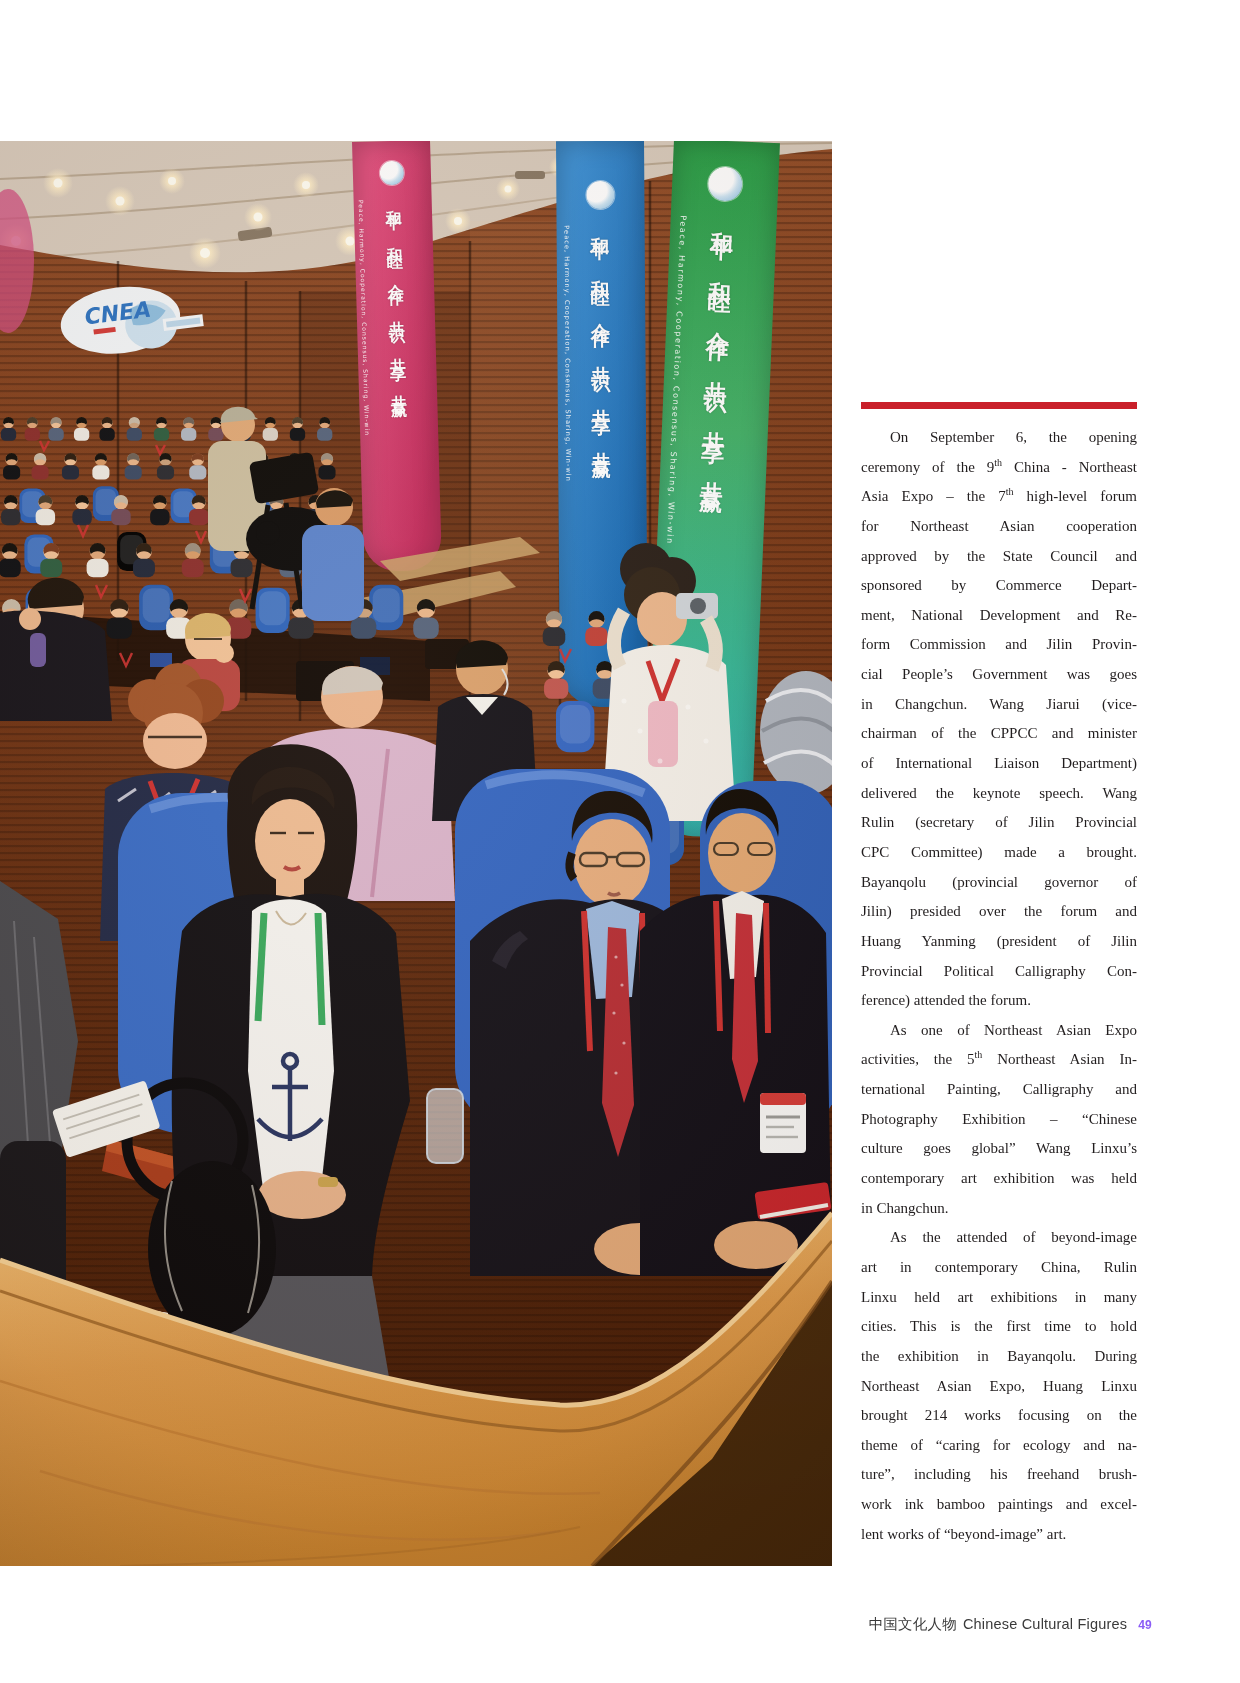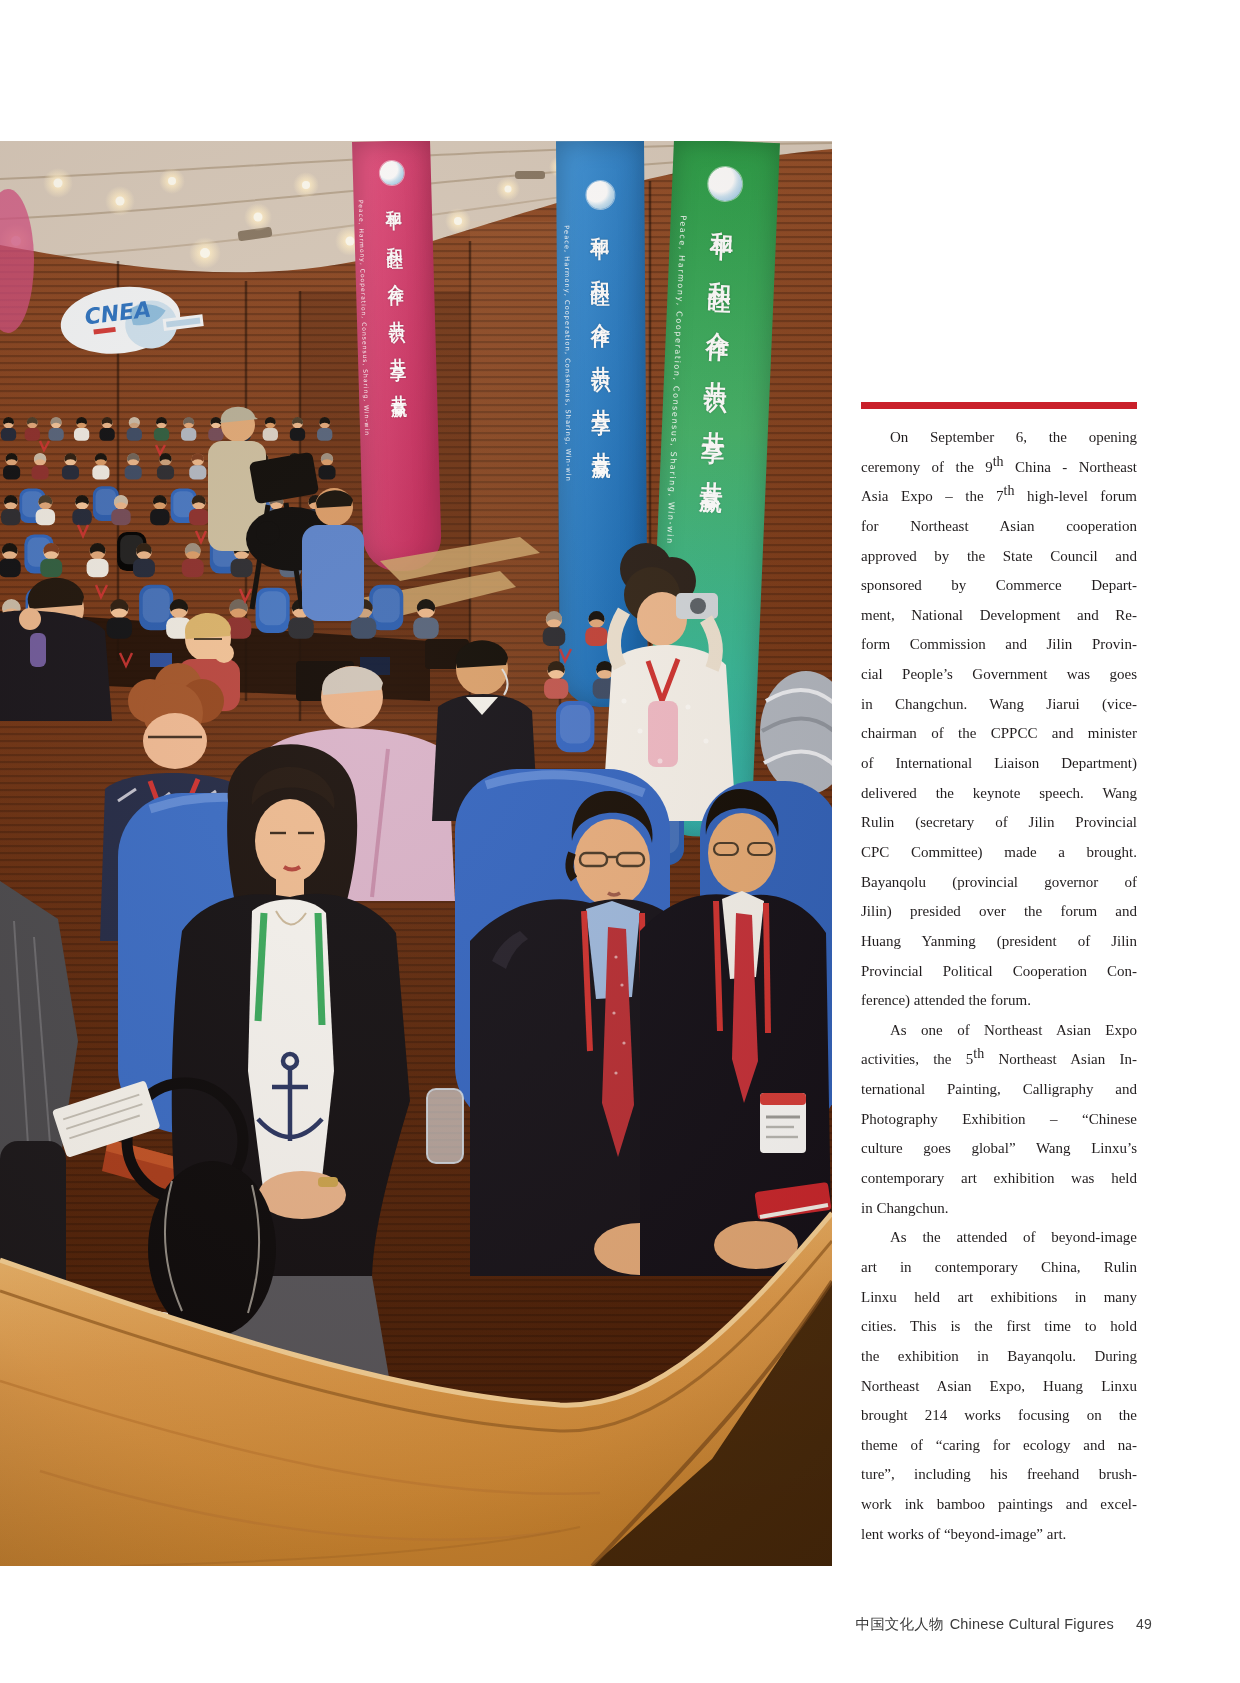--- a/index.html
+++ b/index.html
@@ -46,28 +46,28 @@
   #banner-green .banner-en{left:8px;top:76px;font-size:8px;letter-spacing:1.6px;}
 
   
   .accent-rule{position:absolute;left:861px;top:402px;width:276px;height:7px;
                background:#c9202a;}
   #article{position:absolute;left:861px;top:423px;width:276px;
            font-size:15px;line-height:29.65px;color:#211d1e;}
   .tline{text-align:justify;text-align-last:justify;height:29.65px;overflow:visible;}
   .tline.plast{text-align-last:left;}
   .tline.indent{text-indent:29px;}
-  .tline sup{font-size:14px;line-height:0;vertical-align:super;letter-spacing:0;}
+  .tline sup{font-size:10px;line-height:0;vertical-align:super;letter-spacing:0;}
 
   .footer{position:absolute;right:88px;top:1615px;white-space:nowrap;
           font-family:"Liberation Sans","DejaVu Sans",sans-serif;
           font-size:14.5px;color:#3a3a3a;letter-spacing:.2px;}
   .footer .cn{margin-right:6px;margin-top:44px;}
-  .footer .en{margin-right:22px;}
-  .footer .pg{font-weight:400;font-size:14px;color:#404040;}
+  .footer .en{margin-right:11px;}
+  .footer .pg{font-weight:700;font-size:12px;color:#8b5cf6;}
 </style>
 </head>
 <body>
 
 <div class="page">
 
   <div class="photo">
 
     <svg class="lay lay-back" viewBox="0 0 832 1425">
       <defs>
@@ -555,21 +555,21 @@
       <div class="tline">cial People’s Government was goes</div>
       <div class="tline">in Changchun. Wang Jiarui (vice-</div>
       <div class="tline">chairman of the CPPCC and minister</div>
       <div class="tline">of International Liaison Department)</div>
       <div class="tline">delivered the keynote speech. Wang</div>
       <div class="tline">Rulin (secretary of Jilin Provincial</div>
       <div class="tline">CPC Committee) made a brought.</div>
       <div class="tline">Bayanqolu (provincial governor of</div>
       <div class="tline">Jilin) presided over the forum and</div>
       <div class="tline">Huang Yanming (president of Jilin</div>
-      <div class="tline">Provincial Political Cooperation Con-</div>
+      <div class="tline">Provincial Political Calligraphy Con-</div>
       <div class="tline plast">ference) attended the forum.</div>
       <div class="tline indent">As one of Northeast Asian Expo</div>
       <div class="tline">activities, the 5<sup>th</sup> Northeast Asian In-</div>
       <div class="tline">ternational Painting, Calligraphy and</div>
       <div class="tline">Photography Exhibition – “Chinese</div>
       <div class="tline">culture goes global” Wang Linxu’s</div>
       <div class="tline">contemporary art exhibition was held</div>
       <div class="tline plast">in Changchun.</div>
       <div class="tline indent">As the attended of beyond-image</div>
       <div class="tline">art in contemporary China, Rulin</div>

